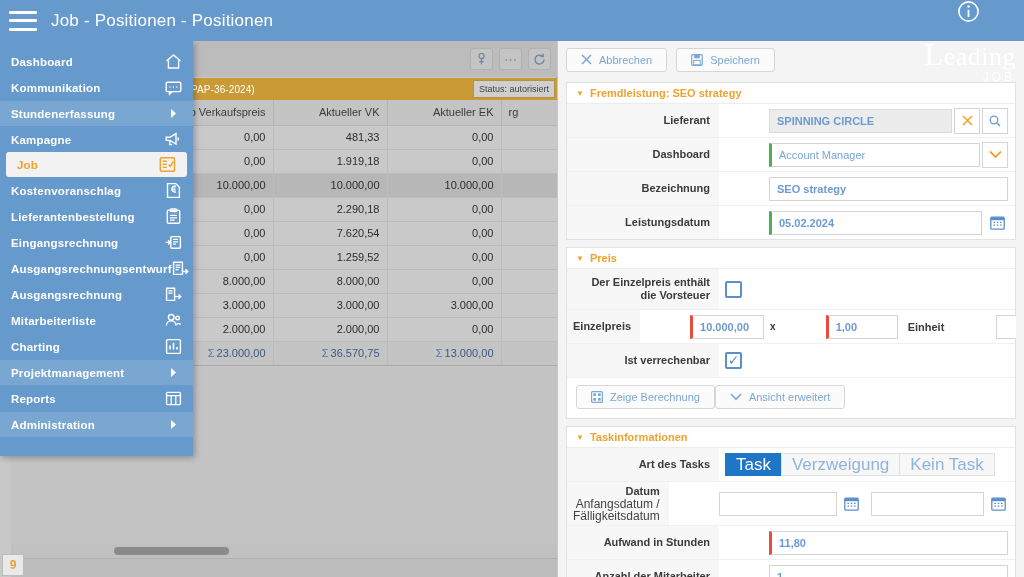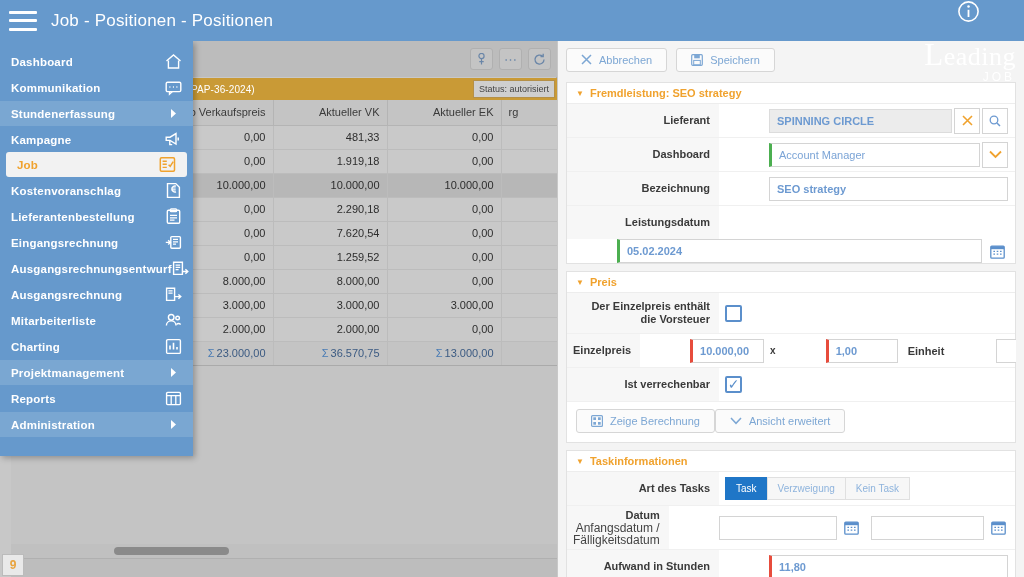--- a/index.html
+++ b/index.html
@@ -122,21 +122,21 @@
 
   .card { background: #fff; border: 1px solid #e2e2e2; margin-bottom: 7px; }
   .cardhdr {
     height: 21px; display: flex; align-items: center; gap: 6px; padding: 0 9px;
     color: #f0a22e; font-size: 11px; font-weight: bold; border-bottom: 1px solid #ededed;
     cursor: pointer;
   }
   .cardhdr .caret { font-size: 8px; color: #f0a22e; }
 
   .frow { display: flex; min-height: 33px; border-bottom: 1px solid #f0f0f0; }
-  .frow:last-child { border-bottom: none; flex-direction: column; }
+  .frow:last-child { border-bottom: none; }
   .flabel {
     width: 152px; min-height: 33px; background: #f7f7f7; display: flex;
     flex-direction: column; align-items: flex-end; justify-content: center;
     padding: 3px 9px 3px 6px; text-align: right;
   }
   .flabel .t { font-size: 11px; font-weight: bold; color: #3a3a3a; line-height: 13px; }
   .flabel .s { font-size: 12px; font-weight: normal; color: #444; line-height: 12px; }
   .fctrl { flex: 1; display: flex; align-items: center; padding: 0 7px 0 6px; gap: 0; }
 
   .inp {
@@ -159,21 +159,21 @@
     display: flex; align-items: center; justify-content: center; cursor: pointer; }
   .chk .tick { color: #5b8fcb; font-size: 14px; line-height: 1; margin-top: -2px; }
 
   .xlabel { font-size: 10px; color: #3a3a3a; margin: 0 6px; font-weight: bold; }
   .einheit { font-size: 11px; font-weight: bold; color: #3a3a3a; margin: 0 8px 0 10px; }
 
   .cardfoot { display: flex; align-items: center; gap: 0; padding: 7px 9px 9px 9px; }
 
   .segwrap { display: flex; }
   .seg {
-    height: 23px; padding: 0 10px; display: flex; align-items: center; font-size: 10px;
+    height: 23px; padding: 0 10px; display: flex; align-items: center; font-size: 17px;
     border: 1px solid #e0e0e0; border-right: none; background: #f7f7f7; color: #8fb4dd; cursor: pointer;
   }
   .seg:last-child { border-right: 1px solid #e0e0e0; }
   .seg.on { background: #1f76c7; color: #fff; border-color: #1f76c7; font-weight: normal; }
 
   .floatbtn {
     position: absolute; right: 6px; bottom: 6px; width: 25px; height: 25px;
     border: 1px solid #ddd; background: #fff; border-radius: 3px;
     display: flex; align-items: center; justify-content: center; cursor: pointer; z-index: 12;
   }

